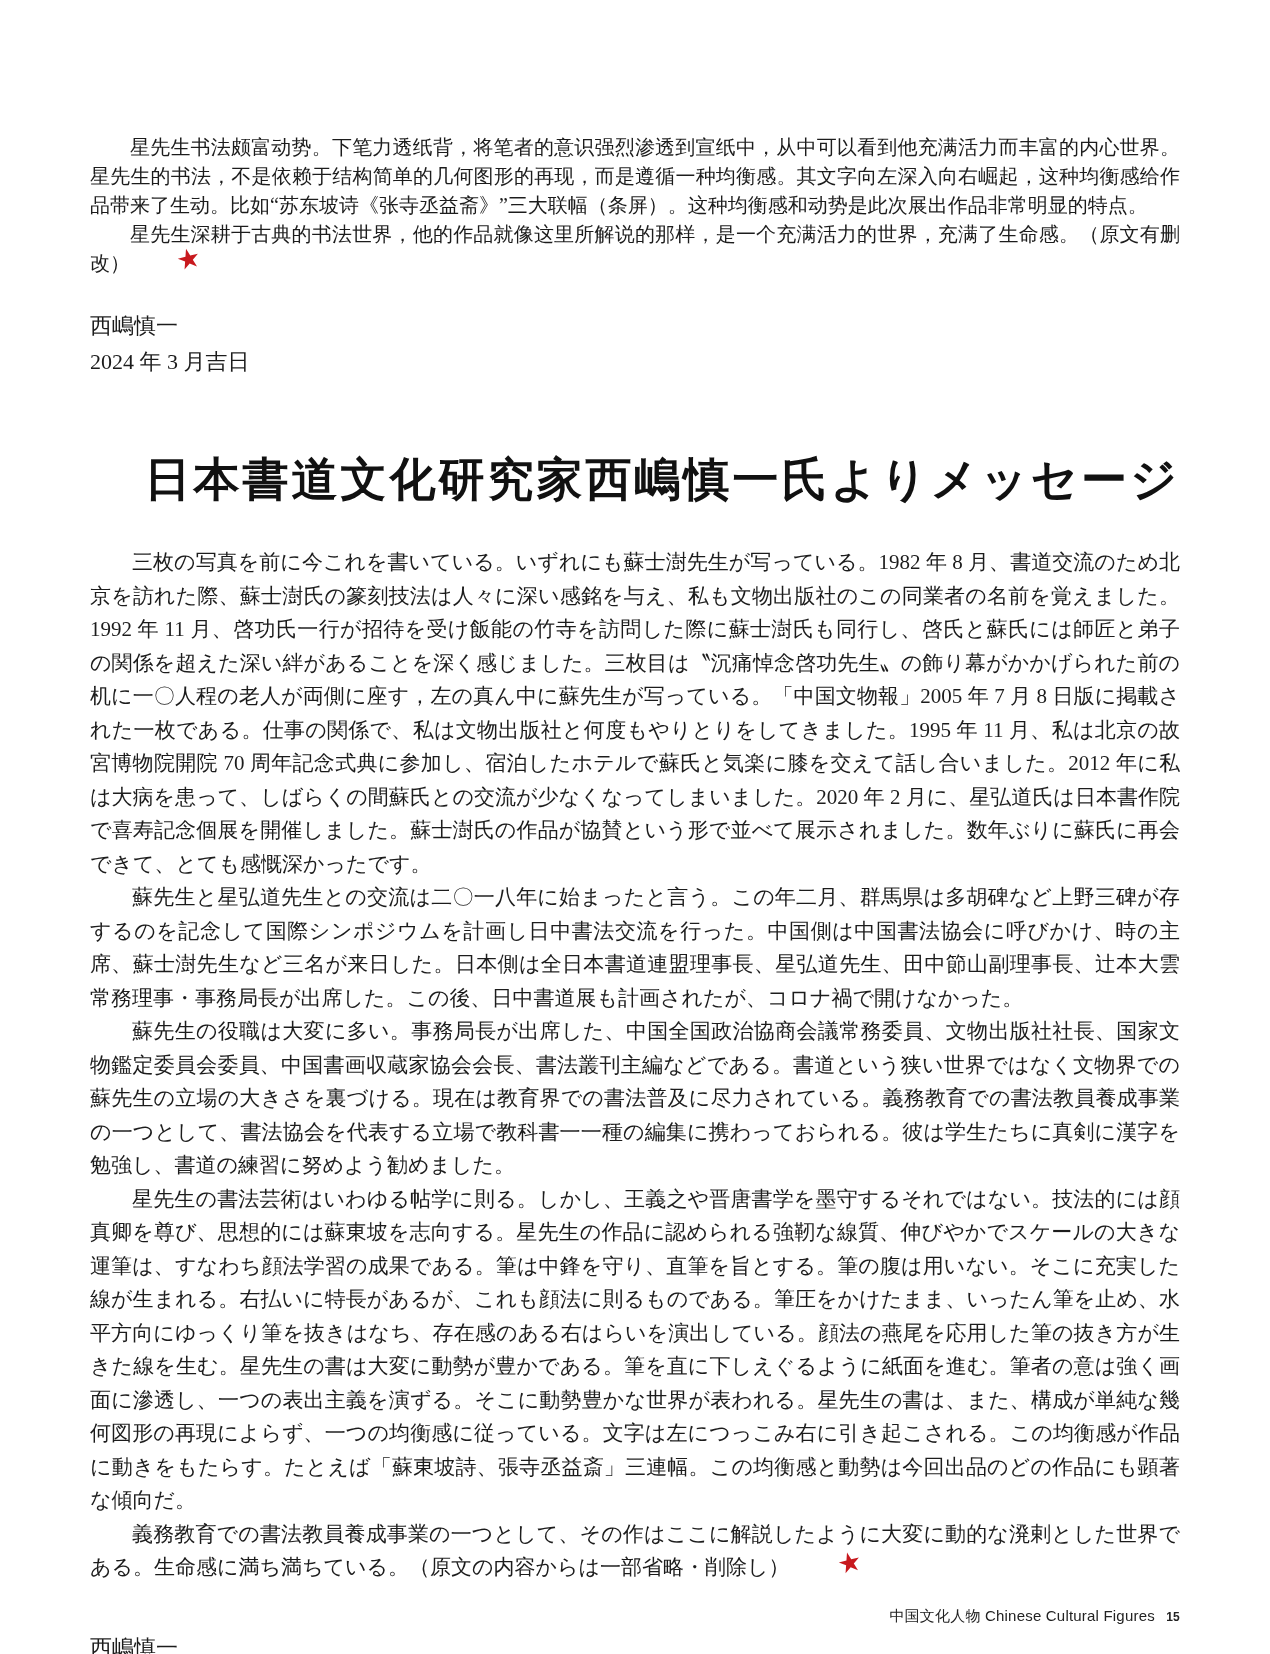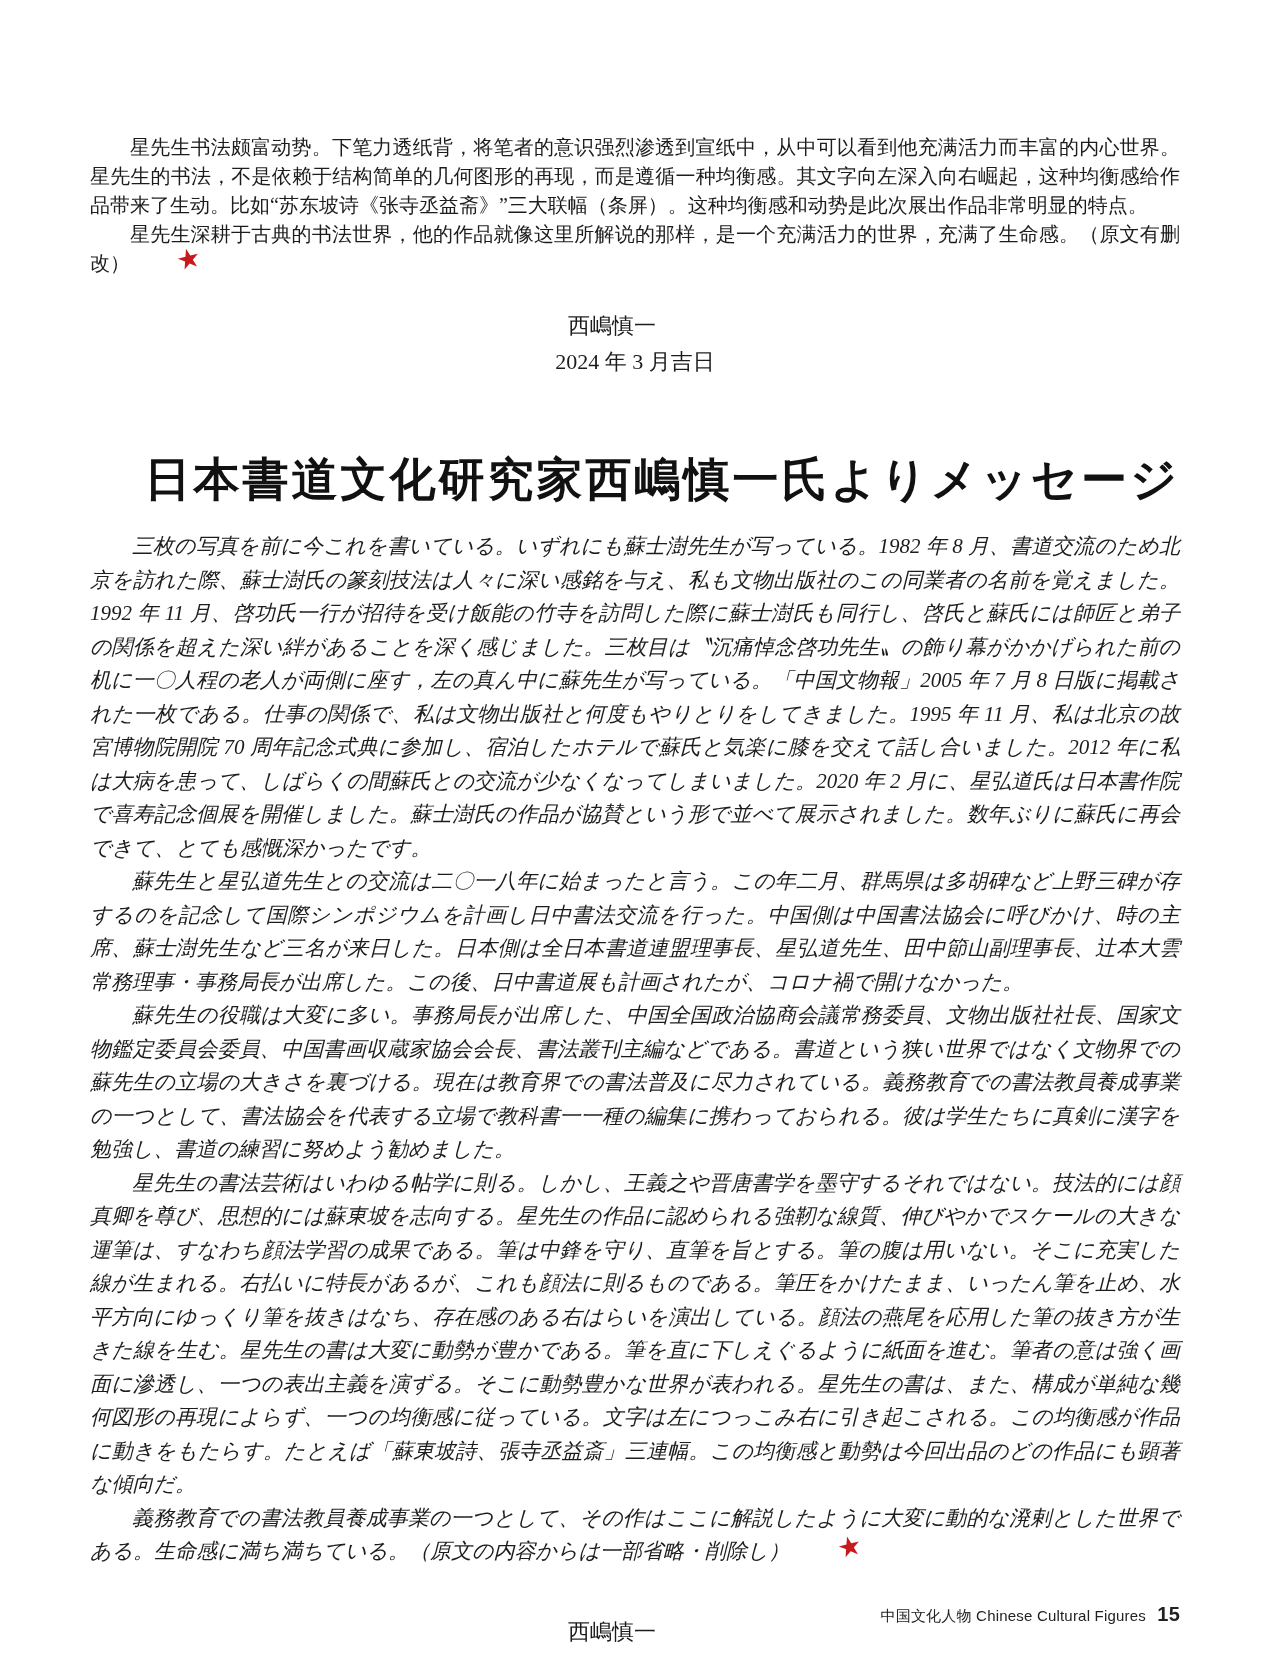--- a/index.html
+++ b/index.html
@@ -24,41 +24,40 @@
     font-size: 20px;
     line-height: 29px;
   }
   .para {
     margin: 0;
     text-indent: 2em;
     text-align: justify;
   }
   .sig-block {
     margin-top: 30px;
-    text-align: center;
+    text-align: left;
     font-size: 22px;
     line-height: 36px;
   }
   .sig-block .sig-name { padding-right: 46px; }
   .sig-block.bottom { margin-top: 45px; }
   .doc-title {
     margin: 70px 0 0 0;
     font-size: 46px;
     font-weight: bold;
     letter-spacing: 3px;
     text-align: right;
     white-space: nowrap;
     line-height: 60px;
     color: #111;
   }
   .ja-section {
-    margin-top: 20px;
+    margin-top: 36px;
     font-size: 21px;
     line-height: 33.5px;
-    font-style: italic;
   }
   .star {
     display: inline-block;
     color: var(--star-red, #c8191e);
     font-size: 27px;
     line-height: 0;
     transform: rotate(-14deg);
     vertical-align: -3px;
     margin-left: 7px;
     font-family: "DejaVu Sans", sans-serif;
@@ -67,21 +66,21 @@
     position: absolute;
     right: 90px;
     bottom: 28px;
     font-family: "Liberation Sans", "DejaVu Sans", sans-serif;
     font-size: 15px;
     color: #222;
     letter-spacing: 0.2px;
   }
   .footer .page-num {
     font-weight: bold;
-    font-size: 20px;
+    font-size: 12px;
     margin-left: 7px;
   }
 </style>
 </head>
 <body>
 
 <div class="page">
   <div class="content">
 
     <section class="zh-section">

